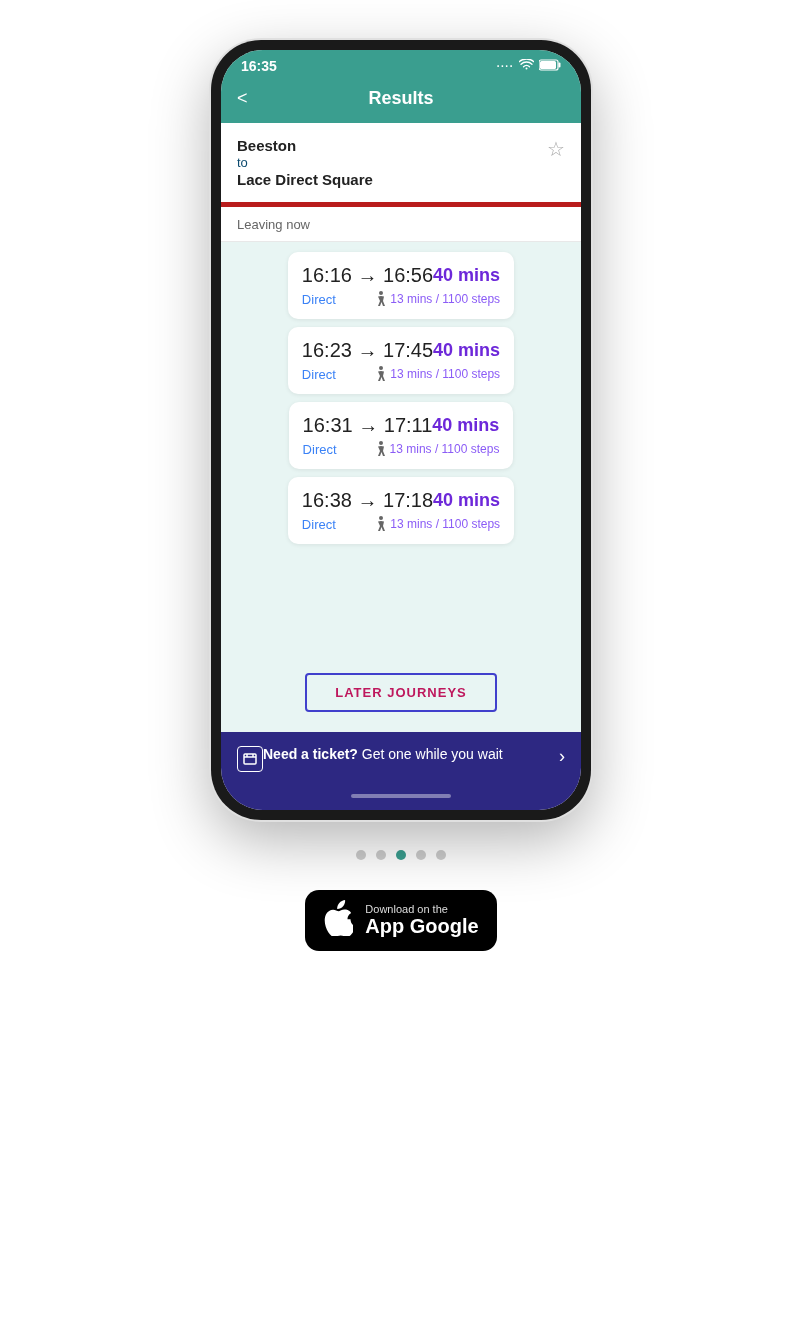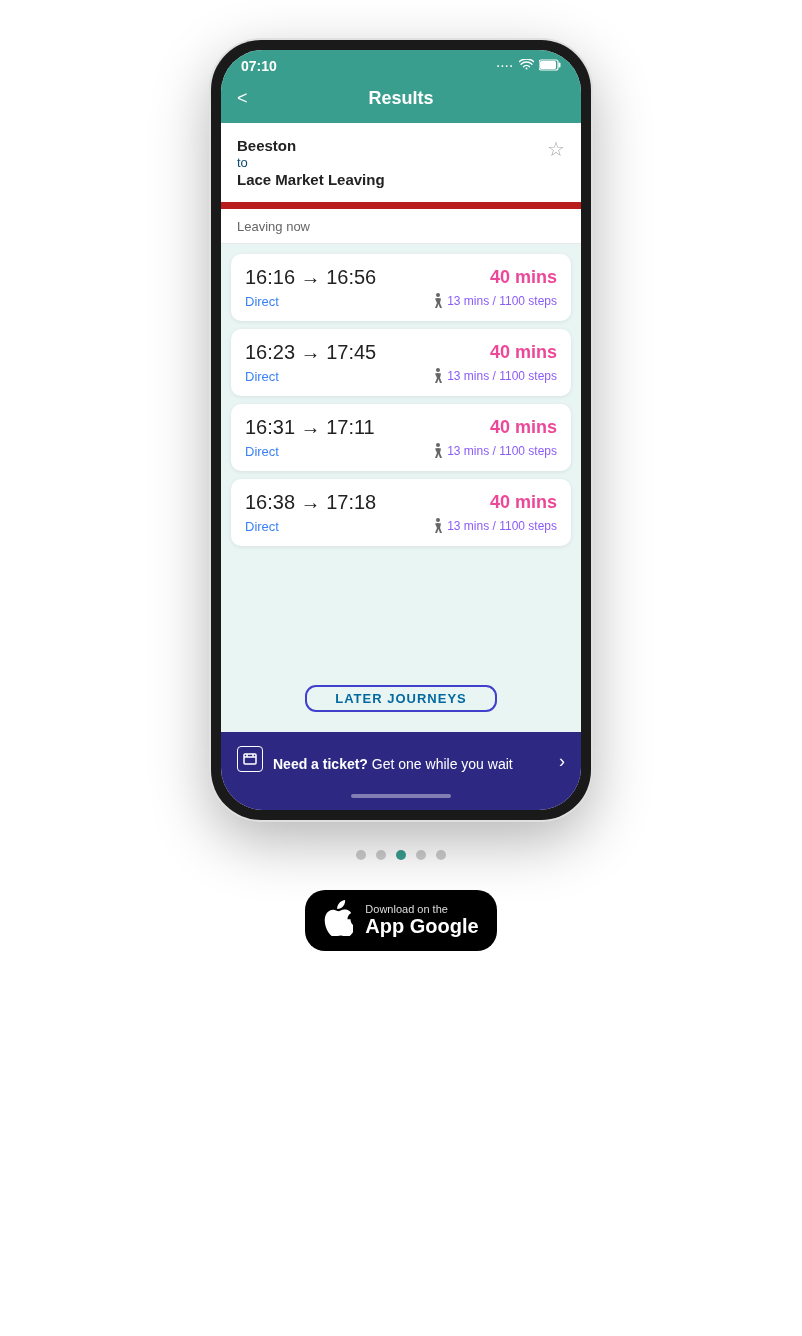--- a/index.html
+++ b/index.html
@@ -86,21 +86,21 @@
       overflow-y: auto;
       display: flex;
       flex-direction: column;
     }
 
     
     .route-card {
       background: white;
       margin: 0;
       padding: 14px 16px;
-      border-bottom: 7px solid #b91c1c;
+      border-bottom: 5px solid #b91c1c;
       display: flex;
       justify-content: space-between;
       align-items: flex-start;
     }
     .route-info .origin {
       font-size: 15px;
       font-weight: 600;
       color: #222;
     }
     .route-info .to-text {
@@ -131,20 +131,21 @@
       text-align: right;
     }
 
     
     .journeys {
       padding: 10px 10px;
       display: flex;
       flex-direction: column;
       gap: 8px;
       flex: 1;
+      align-items: center;
     }
 
     
     .journey-card {
       background: white;
       border-radius: 10px;
       padding: 12px 14px;
       box-shadow: 0 1px 4px rgba(0,0,0,0.08);
     }
     .journey-top {
@@ -154,21 +155,21 @@
       margin-bottom: 4px;
     }
     .journey-times {
       font-size: 20px;
       font-weight: 500;
       color: #222;
     }
     .journey-duration {
       font-size: 18px;
       font-weight: 700;
-      color: #ec4899;
+      color: #6d28d9;
     }
     .journey-bottom {
       display: flex;
       justify-content: space-between;
       align-items: center;
     }
     .journey-type {
       font-size: 13px;
       color: #3b82f6;
       font-weight: 500;
@@ -183,37 +184,36 @@
 
     
     .later-btn-wrapper {
       display: flex;
       justify-content: center;
       padding: 12px 16px 20px;
     }
     .later-btn {
       border: 2px solid #4040cc;
       background: transparent;
-      color: #0369a1;
-      padding: 4px 28px;
-      border-radius: 11px;
+      color: #be185d;
+      padding: 10px 28px;
+      border-radius: 4px;
       font-size: 13px;
       font-weight: 700;
       letter-spacing: 1px;
       cursor: pointer;
     }
 
     
     .ticket-banner {
       background: #2d2882;
       color: white;
       padding: 14px 16px;
       display: flex;
-      align-items: flex-end;
-      gap: 10px;
+      align-items: flex-start;
       cursor: pointer;
     }
     .ticket-icon {
       font-size: 18px;
       border: 1.5px solid white;
       border-radius: 4px;
       width: 26px;
       height: 26px;
       display: flex;
       align-items: center;
@@ -266,21 +266,21 @@
     
     .store-buttons {
       display: flex;
       gap: 20px;
       margin-top: 30px;
       justify-content: center;
     }
     .store-btn {
       background: #000;
       color: #fff;
-      border-radius: 20px;
+      border-radius: 14px;
       padding: 10px 18px;
       display: flex;
       align-items: center;
       gap: 12px;
       cursor: pointer;
       min-width: 170px;
       text-decoration: none;
     }
     .store-btn-icon {
       font-size: 32px;
@@ -302,21 +302,21 @@
       white-space: nowrap;
     }
   </style>
 </head>
 <body>
 
 <div class="phone-shell">
   <div class="phone-inner">
 
     <div class="status-bar">
-      <span class="time">07:10</span>
+      <span class="time">16:35</span>
       <div class="status-icons">
         <span style="font-size:10px;letter-spacing:1px;">····</span>
         <span>
           <svg width="15" height="12" viewBox="0 0 15 12" fill="white">
             <path d="M7.5 10.5a1 1 0 100-2 1 1 0 000 2z"></path>
             <path d="M4.5 7.8C5.4 6.9 6.4 6.4 7.5 6.4s2.1.5 3 1.4" stroke="white" stroke-width="1.3" fill="none" stroke-linecap="round"></path>
             <path d="M2 5.3C3.5 3.8 5.4 3 7.5 3s4 .8 5.5 2.3" stroke="white" stroke-width="1.3" fill="none" stroke-linecap="round"></path>
             <path d="M0 2.8C2 .9 4.6 0 7.5 0S13 .9 15 2.8" stroke="white" stroke-width="1.3" fill="none" stroke-linecap="round"></path>
           </svg>
         </span>
@@ -334,21 +334,21 @@
       <span class="back-btn">&lt;</span>
       <span class="title">Results</span>
     </div>
 
     <div class="content">
 
       <div class="route-card">
         <div class="route-info">
           <div class="origin">Beeston</div>
           <div class="to-text">to</div>
-          <div class="destination">Lace Market Leaving</div>
+          <div class="destination">Lace Direct Square</div>
         </div>
         <span class="star-btn">☆</span>
       </div>
 
       <div class="leaving-bar">
         <span>Leaving now</span>
       </div>
 
       <div class="journeys">
       <div class="journey-card">

